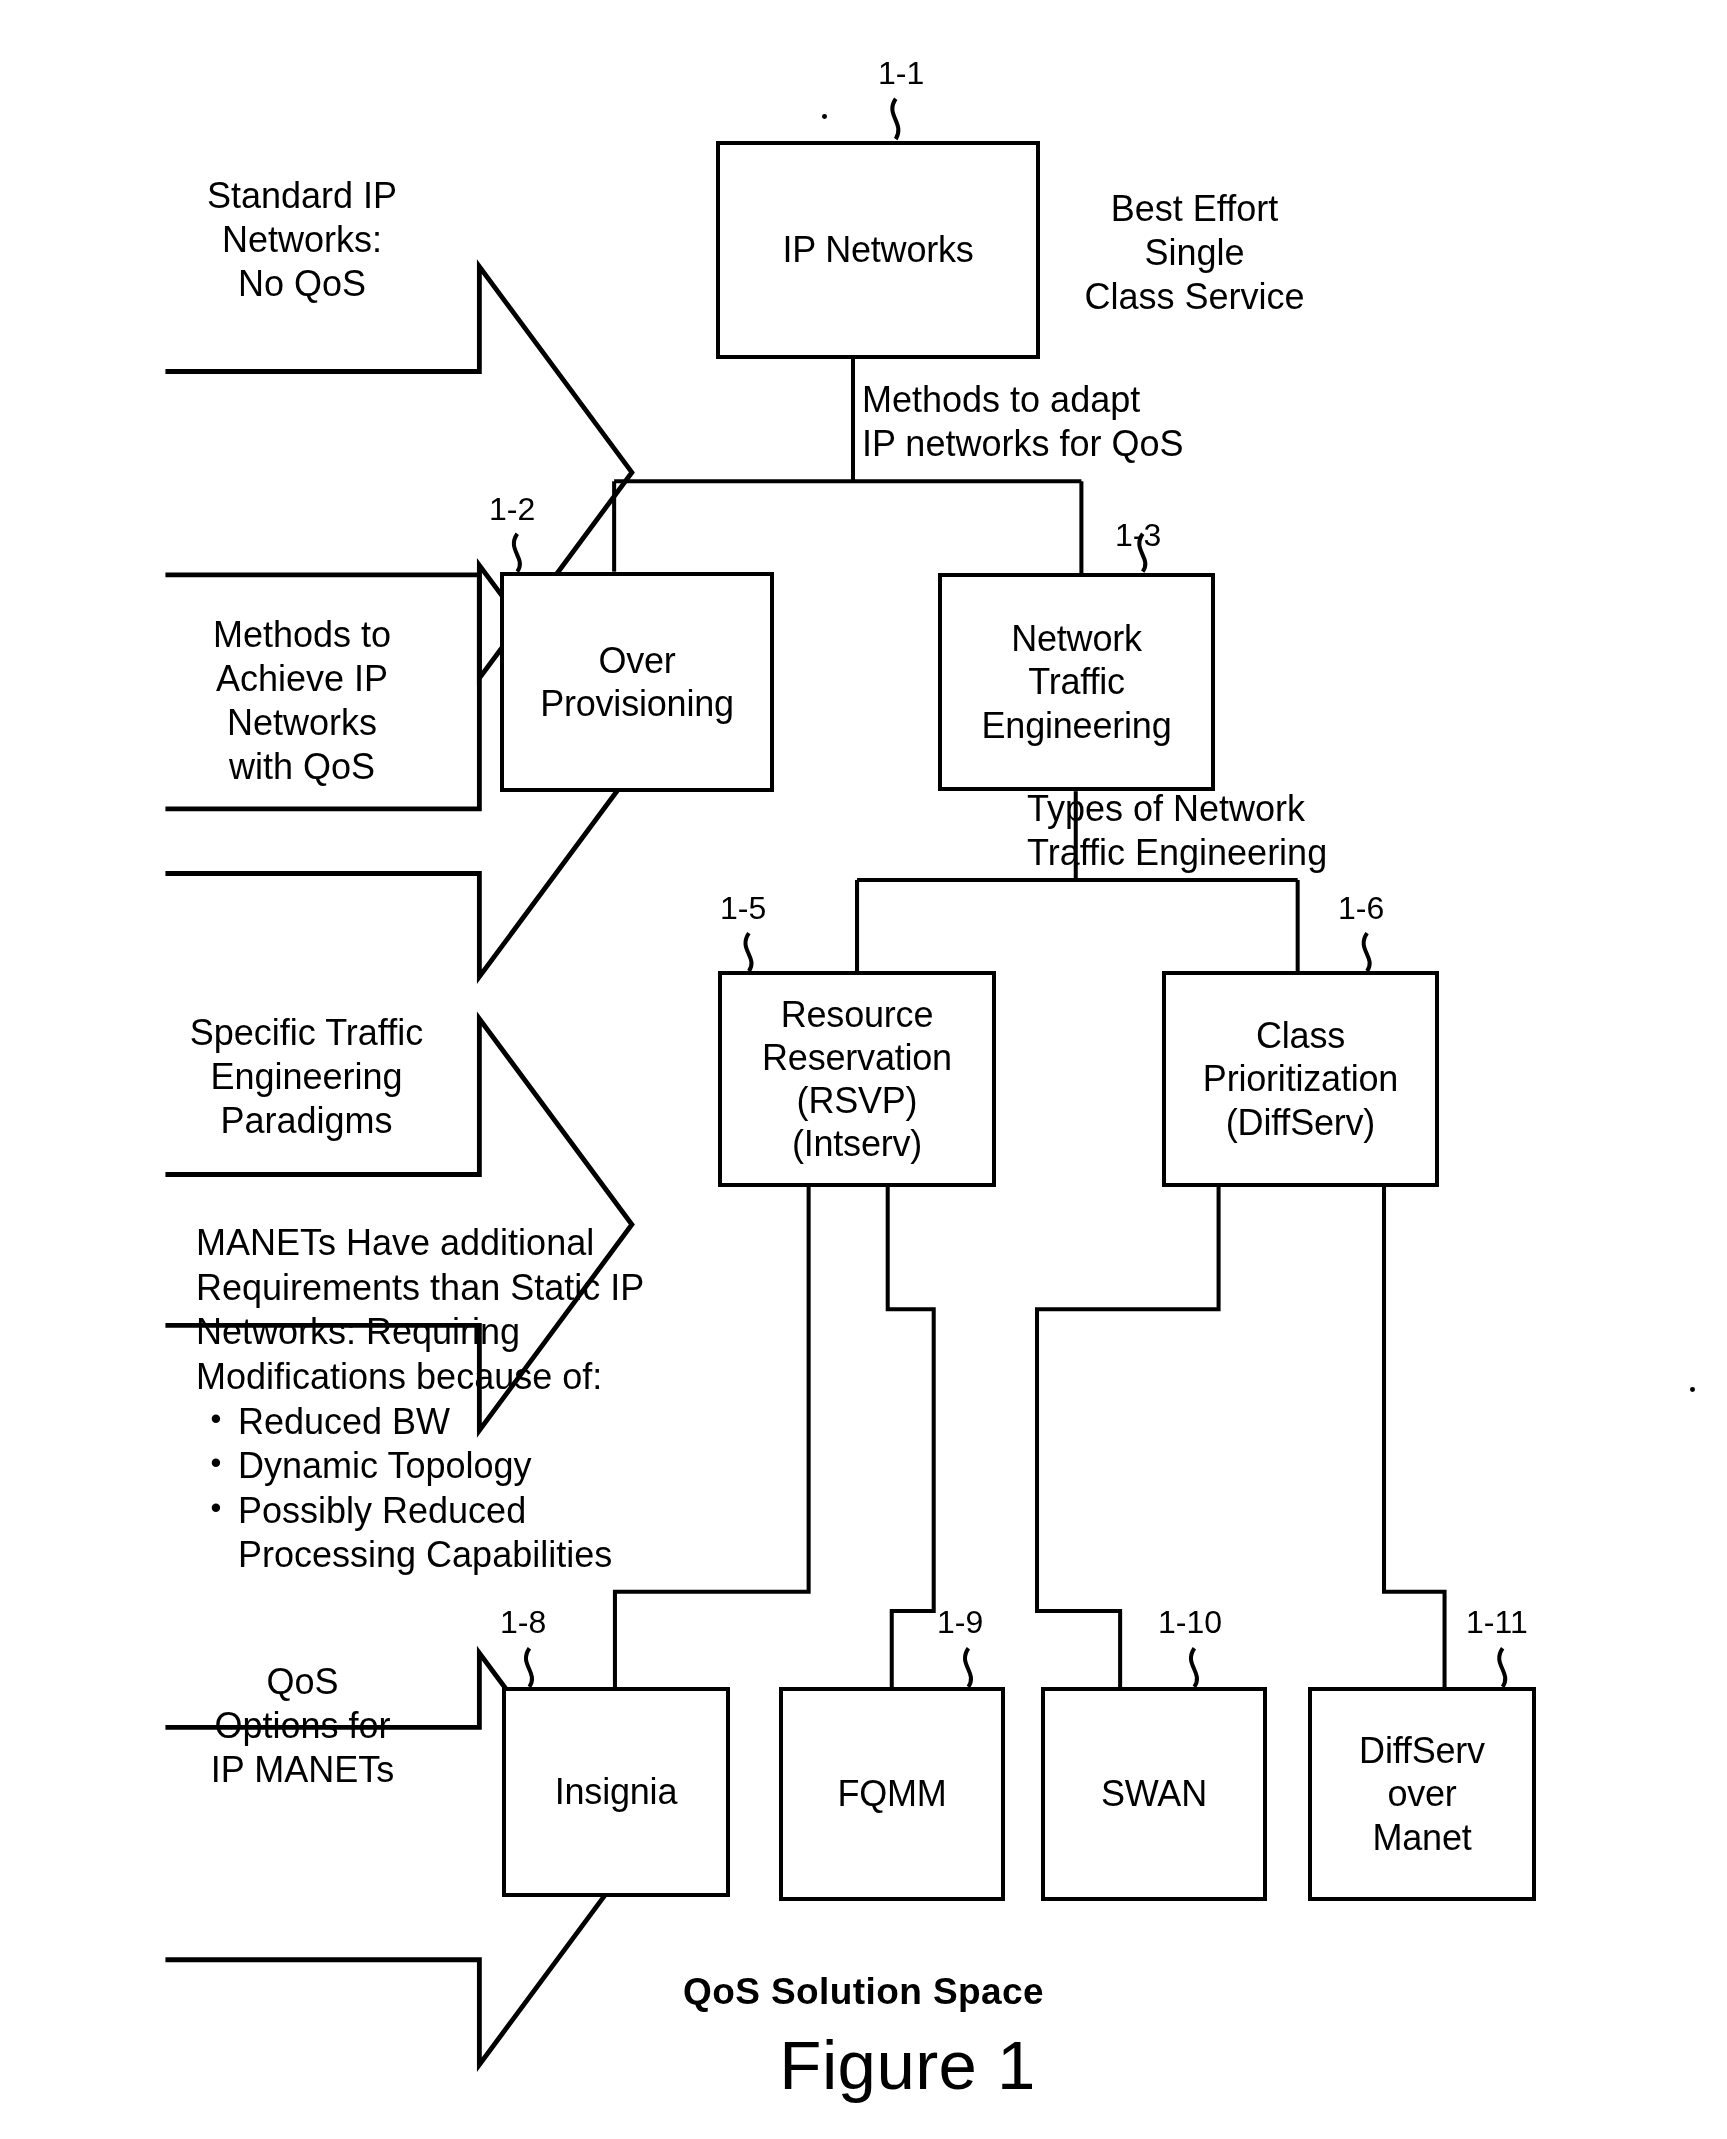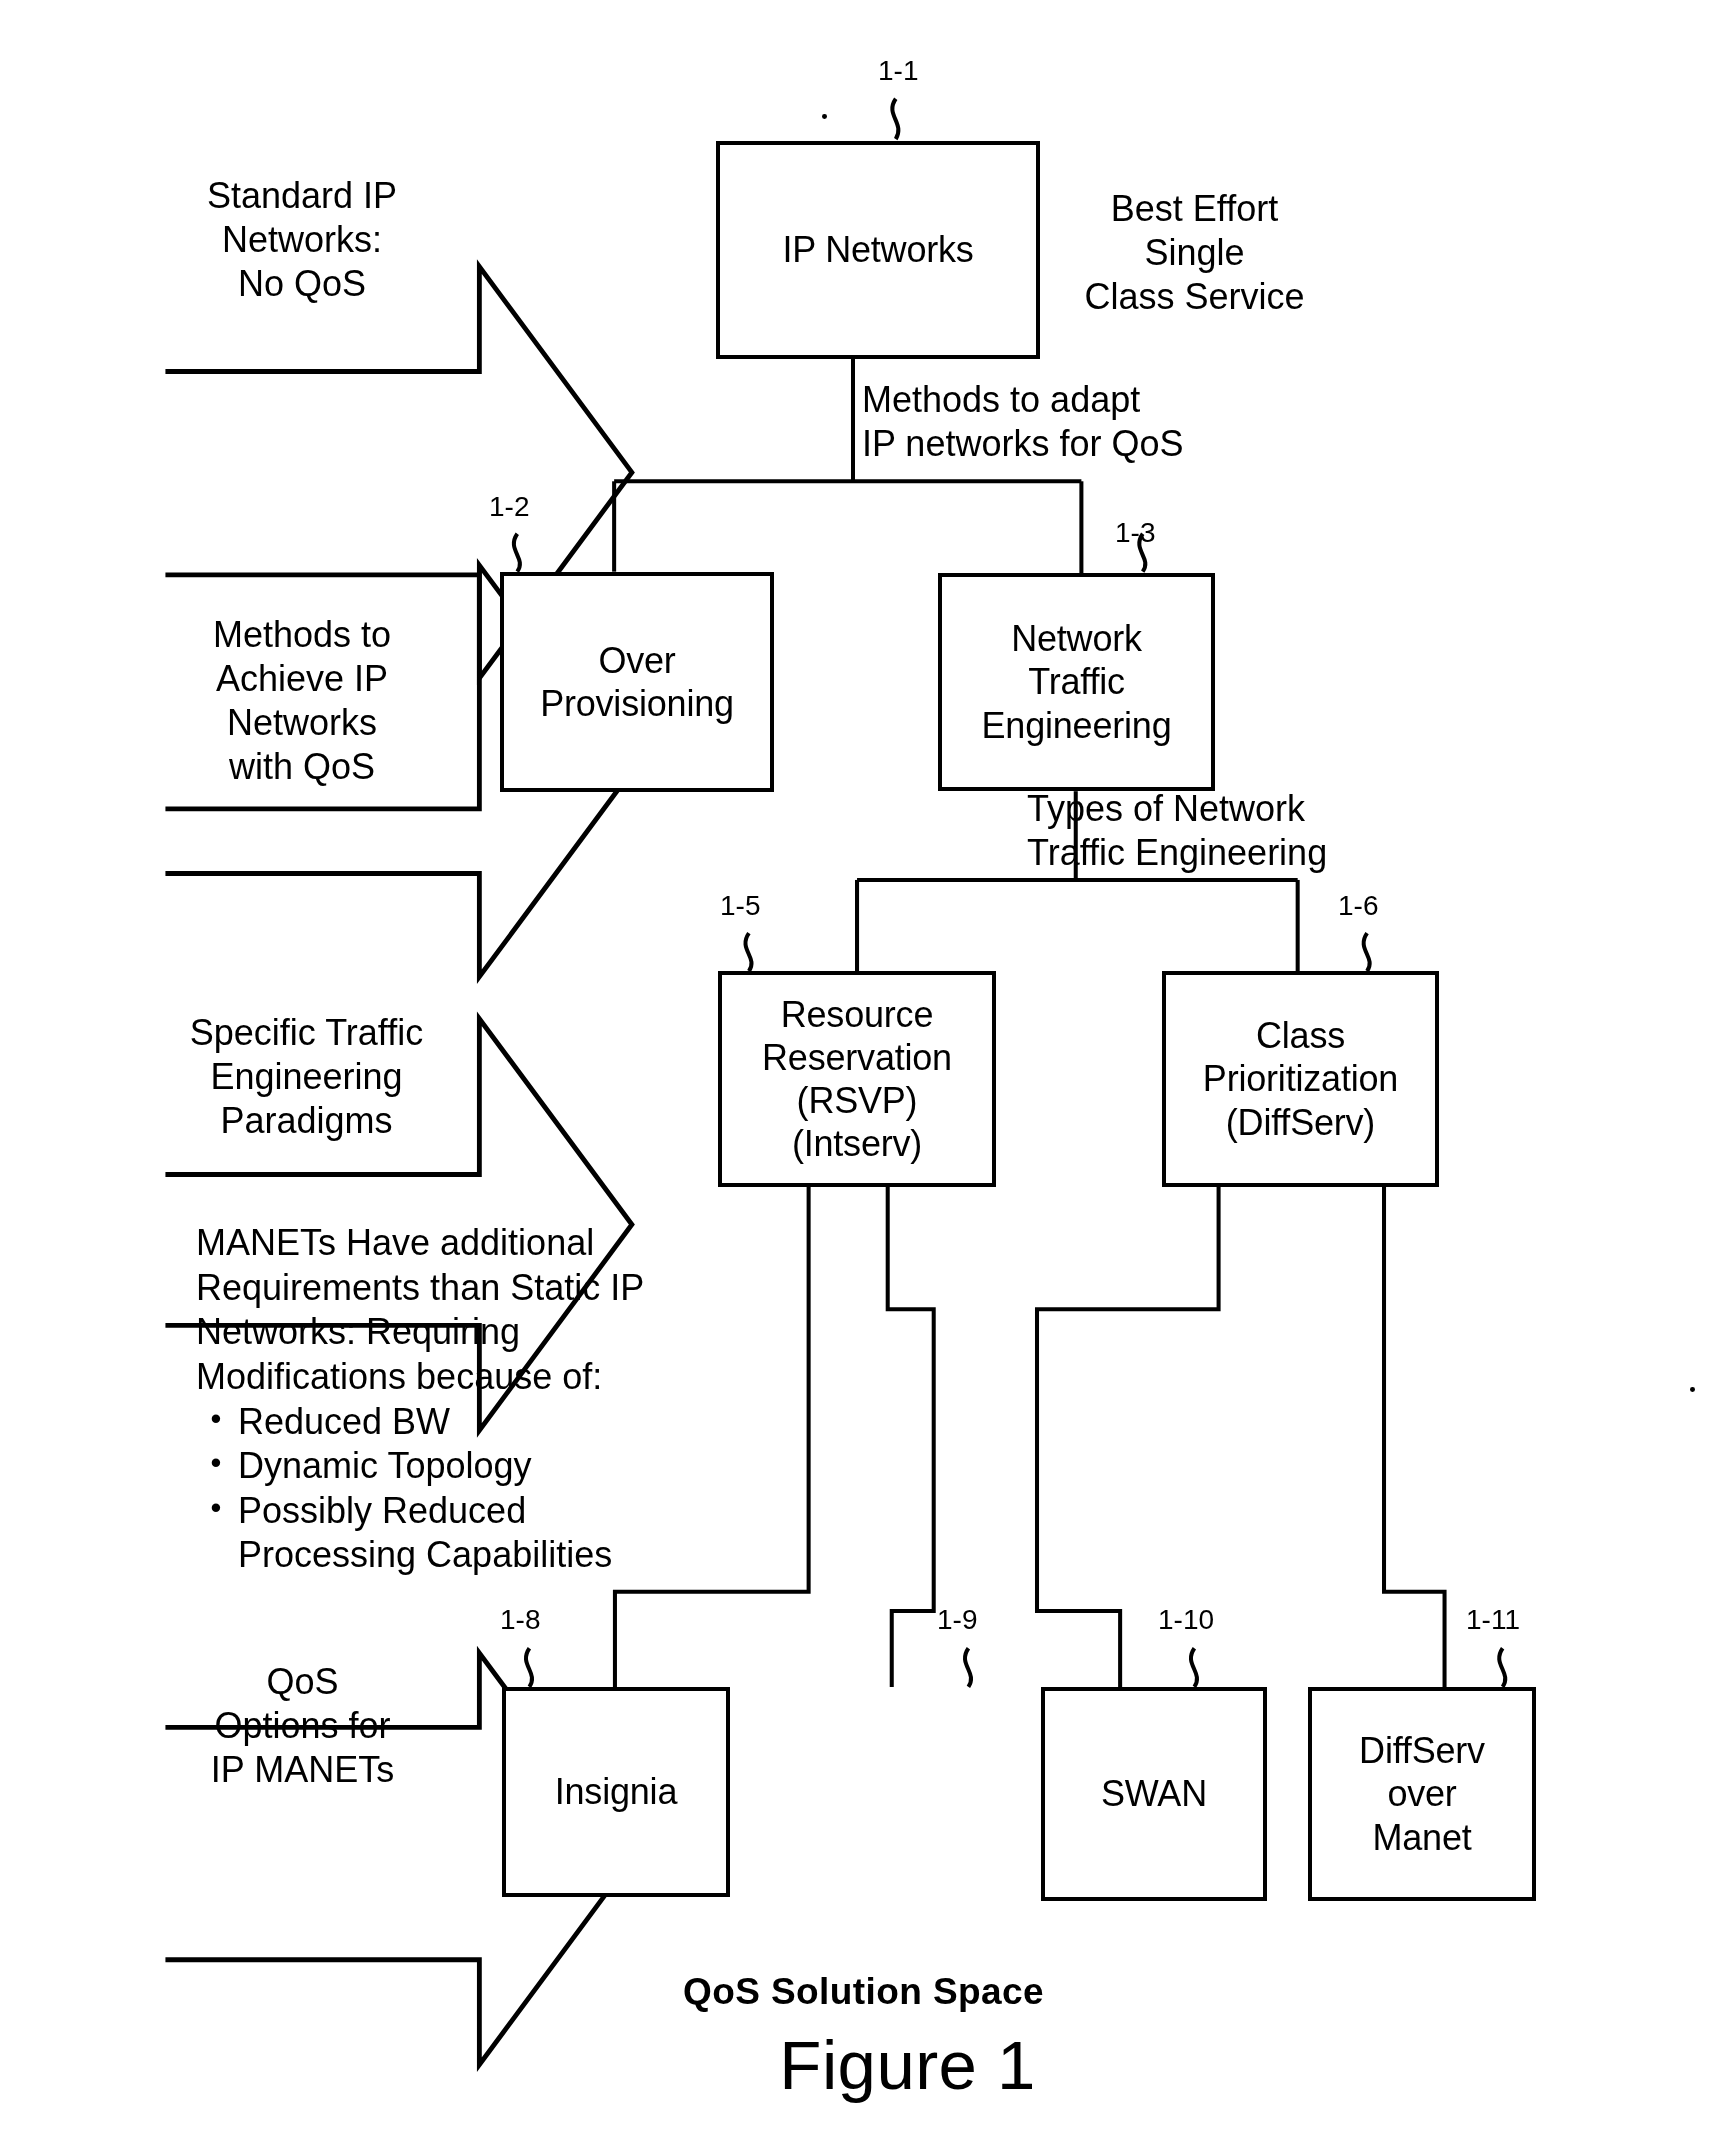--- a/index.html
+++ b/index.html
@@ -37,21 +37,21 @@
     font-size: 36px;
     line-height: 1.20;
     letter-spacing: -0.2px;
   }
   .node-box .lbl {
     white-space: pre-line;
     padding: 0 4.8px;
   }
   .ref-tag {
     position: absolute;
-    font-size: 28px;
+    font-size: 32px;
     letter-spacing: 0px;
     white-space: nowrap;
   }
   .side-note {
     position: absolute;
     font-size: 36px;
     line-height: 1.22;
     white-space: pre-line;
   }
   .arrow-label {
@@ -199,20 +199,23 @@
   <div class="node-box" style="left:1162px; top:971px; width:277px; height:216px;">
     <span class="lbl">Class
 Prioritization
 (DiffServ)</span>
   </div>
 
   <div class="node-box" style="left:502px; top:1687px; width:228px; height:210px;">
     <span class="lbl">Insignia</span>
   </div>
 
+  <div class="node-box" style="left:779px; top:1687px; width:226px; height:214px;">
+    <span class="lbl">FQMM</span>
+  </div>
 
   <div class="node-box" style="left:1041px; top:1687px; width:226px; height:214px;">
     <span class="lbl">SWAN</span>
   </div>
 
   <div class="node-box" style="left:1308px; top:1687px; width:228px; height:214px;">
     <span class="lbl">DiffServ
 over
 Manet</span>
   </div>

